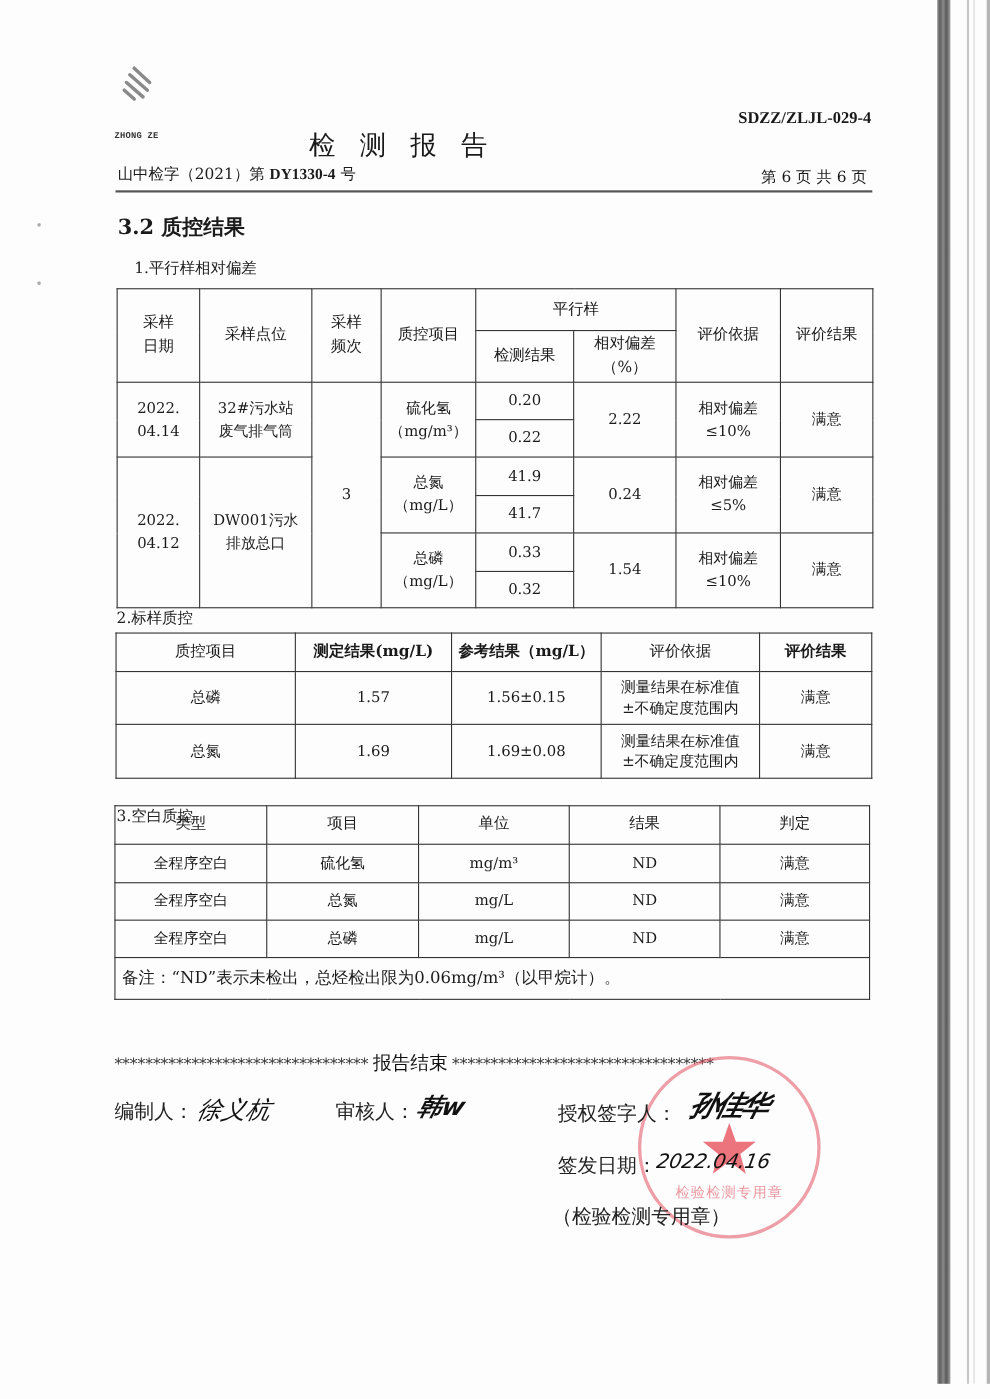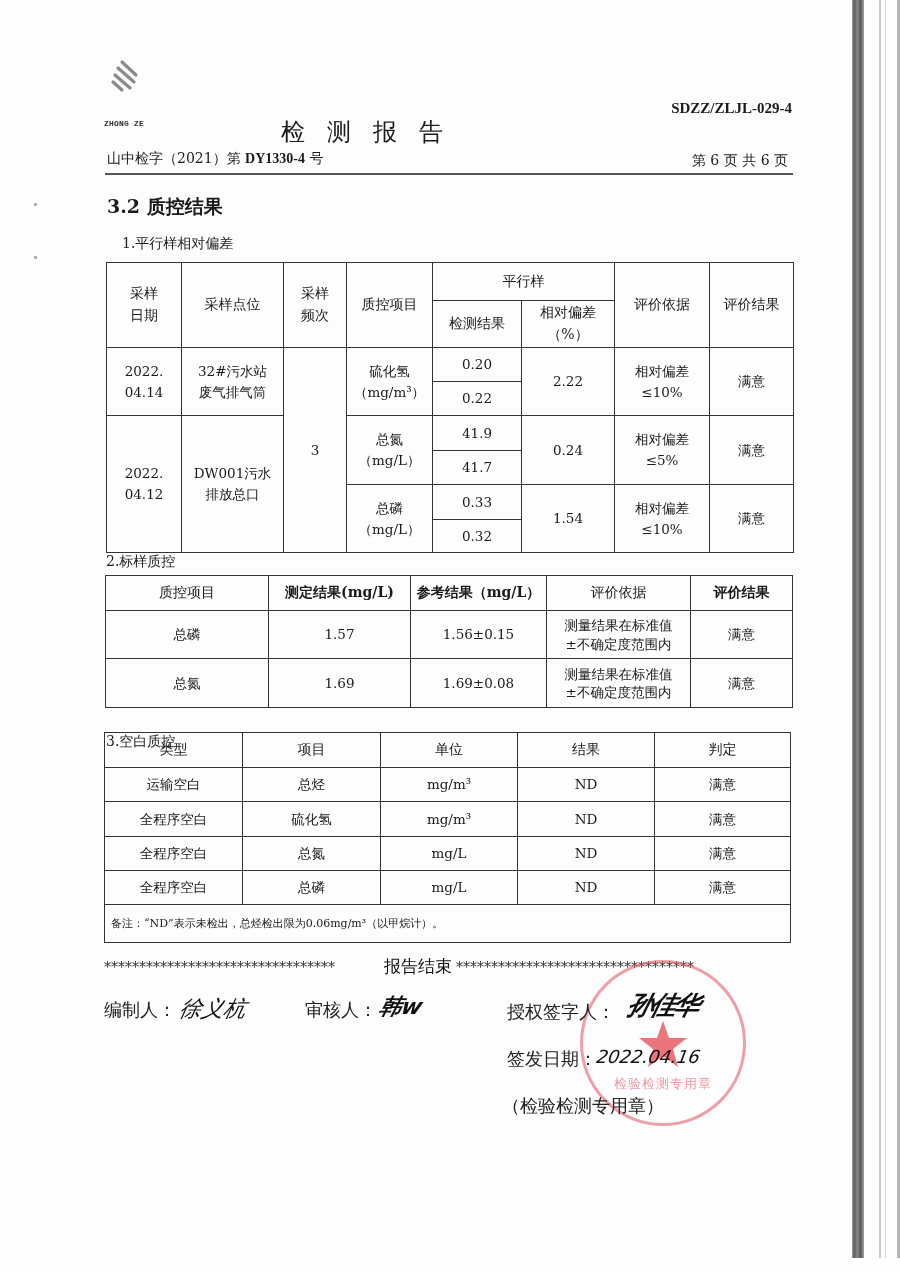--- a/index.html
+++ b/index.html
@@ -27,23 +27,23 @@
   .hline { left:105px; width:688px; top:173px; height:2px; background:#555; }
 
   .sec-title { left:107px; top:194px; font-size:19px; font-weight:bold; }
   .sub { left:106px; font-size:14px; color:#222; }
 
   table { border-collapse:collapse; position:absolute; font-size:13.5px; table-layout:fixed; }
   td, th { border:1.2px solid #333; text-align:center; vertical-align:middle; padding:0; font-weight:normal; line-height:1.55; }
   th { font-size:14px; }
   .bold { font-weight:bold; }
 
-  .note-cell { text-align:left; padding-left:6px; font-size:11px; }
+  .note-cell { text-align:left; padding-left:6px; font-size:15px; }
   .endline { left:104px; top:955px; font-size:14px; white-space:nowrap; color:#333; }
-  .endline .mid { font-size:17px; color:#111; padding:0 4px;margin-left:45px; }
+  .endline .mid { font-size:17px; color:#111; padding:0 4px; }
   .sig-label { font-size:18px; color:#222; white-space:nowrap; }
   .stamp { left:580px; top:960px; width:160px; height:160px; border:3px solid rgba(225,80,95,0.55); border-radius:50%; }
   .stamp-star { position:absolute; left:54px; top:56px; width:52px; height:52px; }
   .stamp-top { position:absolute; left:10px; top:22px; width:140px; text-align:center; color:rgba(220,70,85,0.6); font-size:16px; letter-spacing:1px; }
   .stamp-bottom { position:absolute; left:10px; top:112px; width:140px; text-align:center; color:rgba(220,70,85,0.55); font-size:13px; letter-spacing:1px; }
   .scribble { position:absolute; font-family:"DejaVu Sans",sans-serif; font-style:italic; color:#111; }
   .dot { position:absolute; width:3px; height:3px; background:#aaa; border-radius:1px; }
 </style>
 </head>
 <body>
@@ -190,27 +190,20 @@
       <col style="width:136px">
   </colgroup>
   <tbody>
       <tr style="height:35px">
     <th>类型</th>
     <th>项目</th>
     <th>单位</th>
     <th>结果</th>
     <th>判定</th>
   </tr>
-  <tr style="height:34px">
-    <td>运输空白</td>
-    <td>总烃</td>
-    <td>mg/m³</td>
-    <td>ND</td>
-    <td>满意</td>
-  </tr>
   <tr style="height:35px">
     <td>全程序空白</td>
     <td>硫化氢</td>
     <td>mg/m³</td>
     <td>ND</td>
     <td>满意</td>
   </tr>
   <tr style="height:34px">
     <td>全程序空白</td>
     <td>总氮</td>

